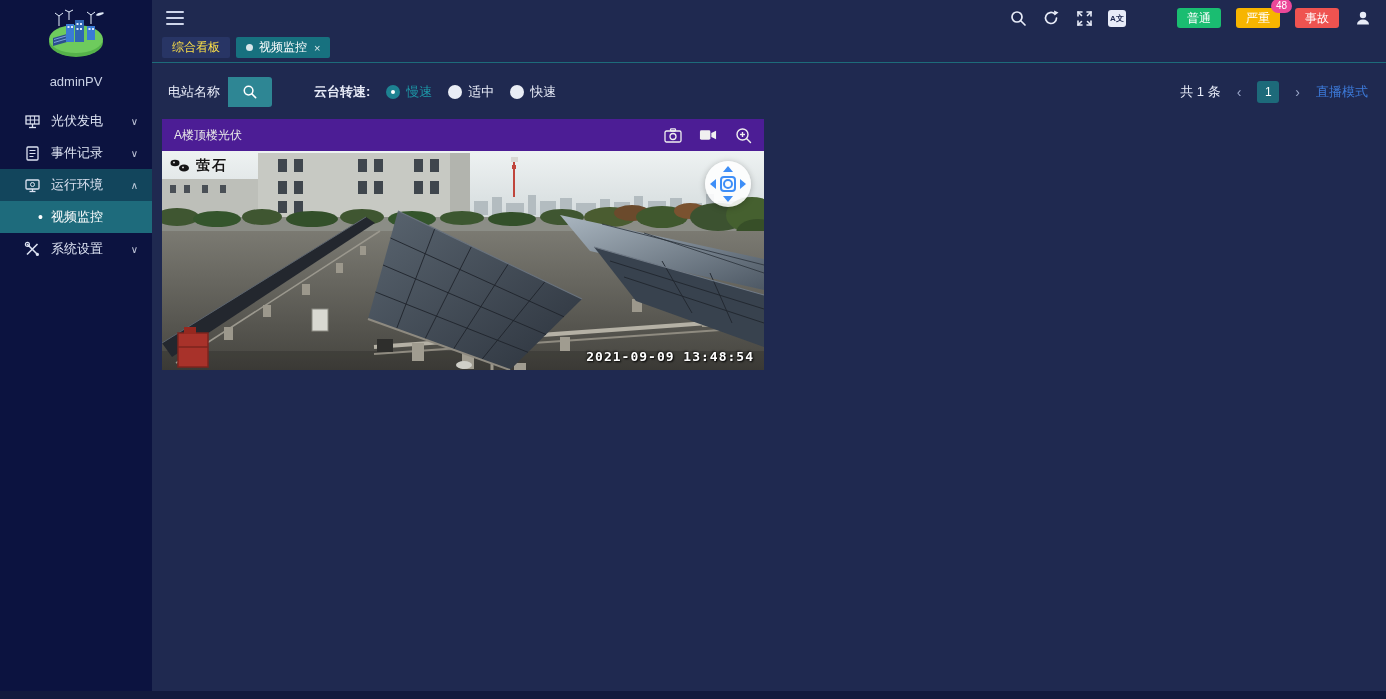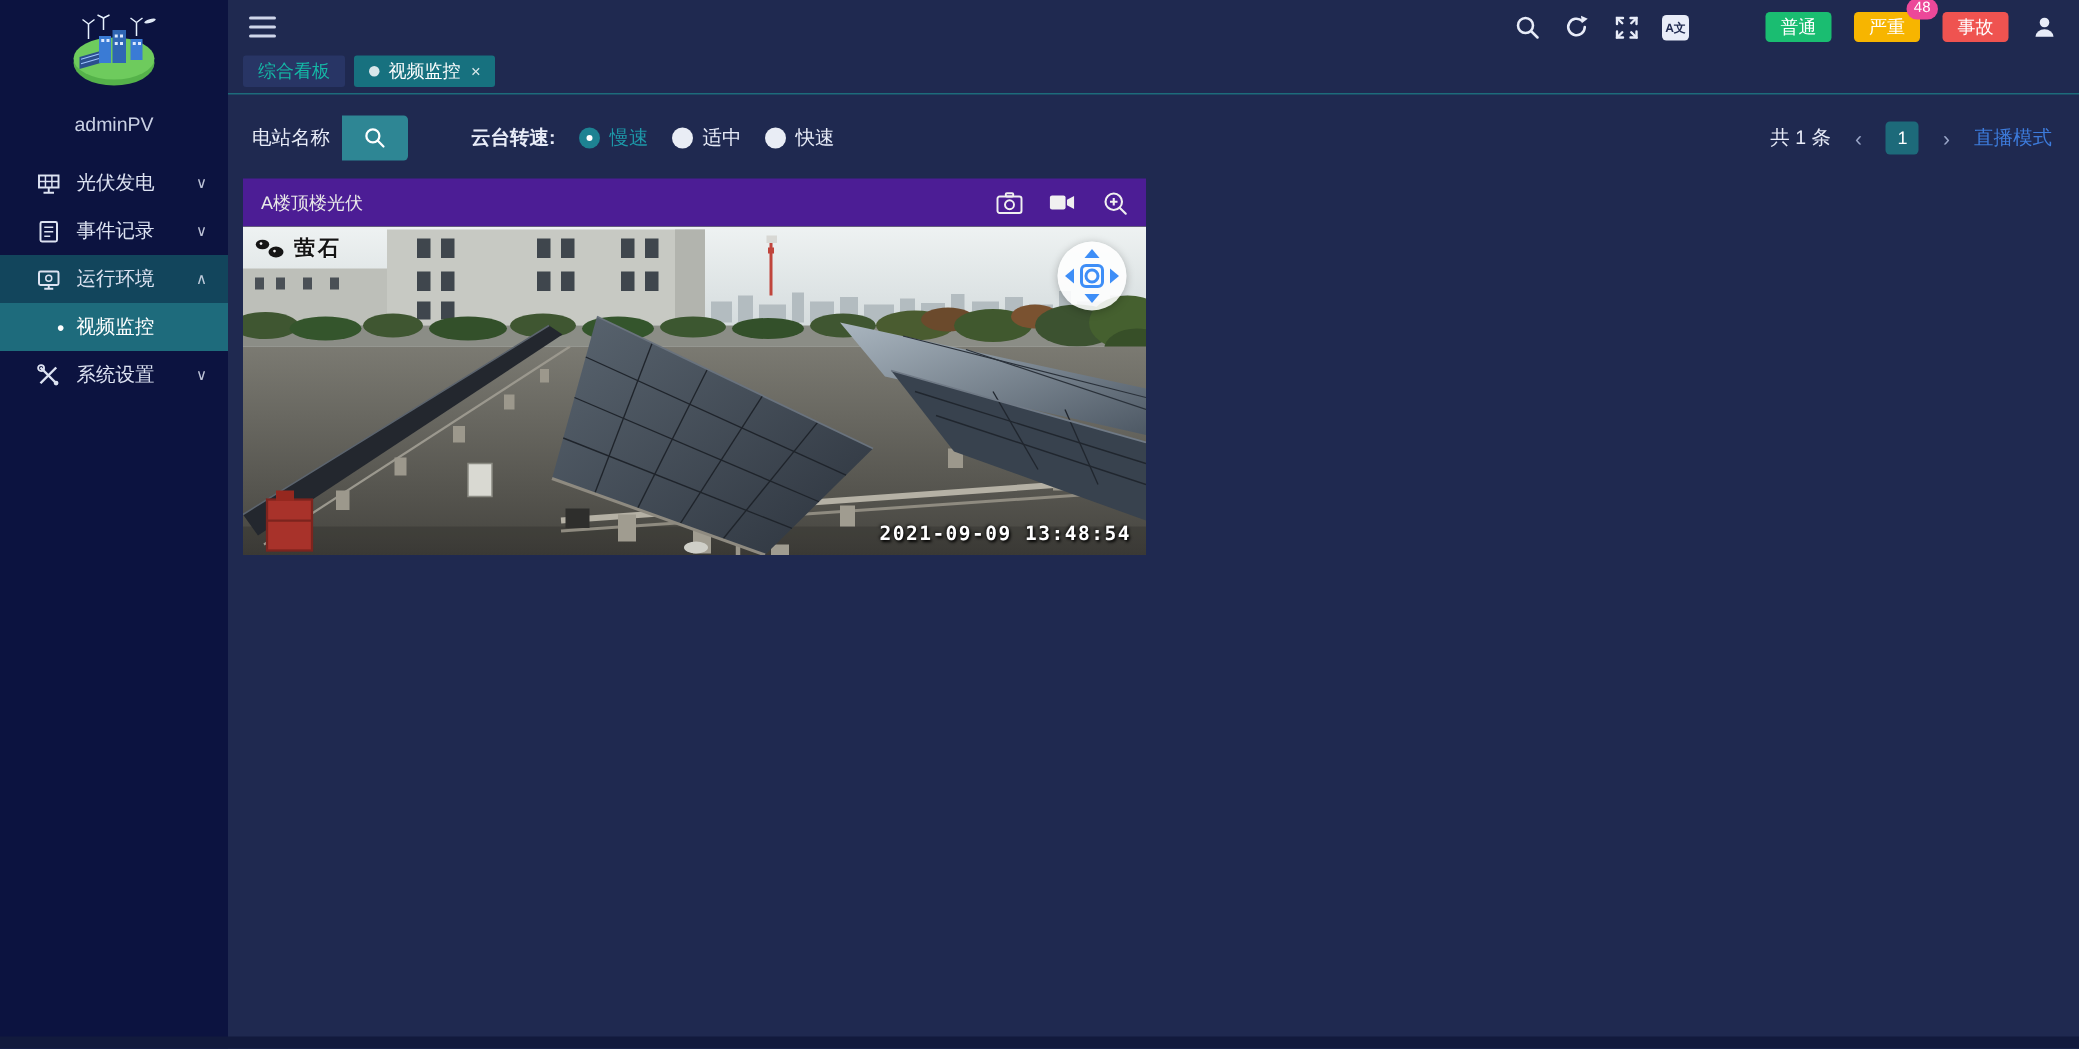--- a/index.html
+++ b/index.html
@@ -57,21 +57,21 @@
     position:absolute; top:-9px; right:-12px; background:#ec4899; color:#fff;
     border-radius:9px; padding:1px 5px; font-size:10px; line-height:12px;
   }
 
   .tabbar {
     height:27px; display:flex; align-items:flex-end; gap:6px; padding-left:10px;
     border-bottom:1px solid #1d6b7a;
   }
   .tab {
     height:21px; display:flex; align-items:center; padding:0 10px; font-size:12px;
-    background:#283565; color:#14b8a6; border-radius:2px; margin-bottom:4px; cursor:pointer;
+    background:#283565; color:#fde047; border-radius:2px; margin-bottom:4px; cursor:pointer;
   }
   .tab.active { background:#17717f; color:#fff; }
   .tab .dot { width:7px; height:7px; border-radius:50%; background:#d8e6ea; margin-right:6px; }
   .tab .close { margin-left:7px; font-size:11px; opacity:.85; cursor:pointer; }
 
   .toolbar { display:flex; align-items:center; padding:14px 18px 12px 16px; }
   .field-label { font-size:13px; color:#e8ecf8; margin-right:8px; }
   .search-box { display:flex; align-items:center; }
   .search-input {
     width:148px; height:30px; background:#222d58; border:1px solid #2e8694; border-right:none;

